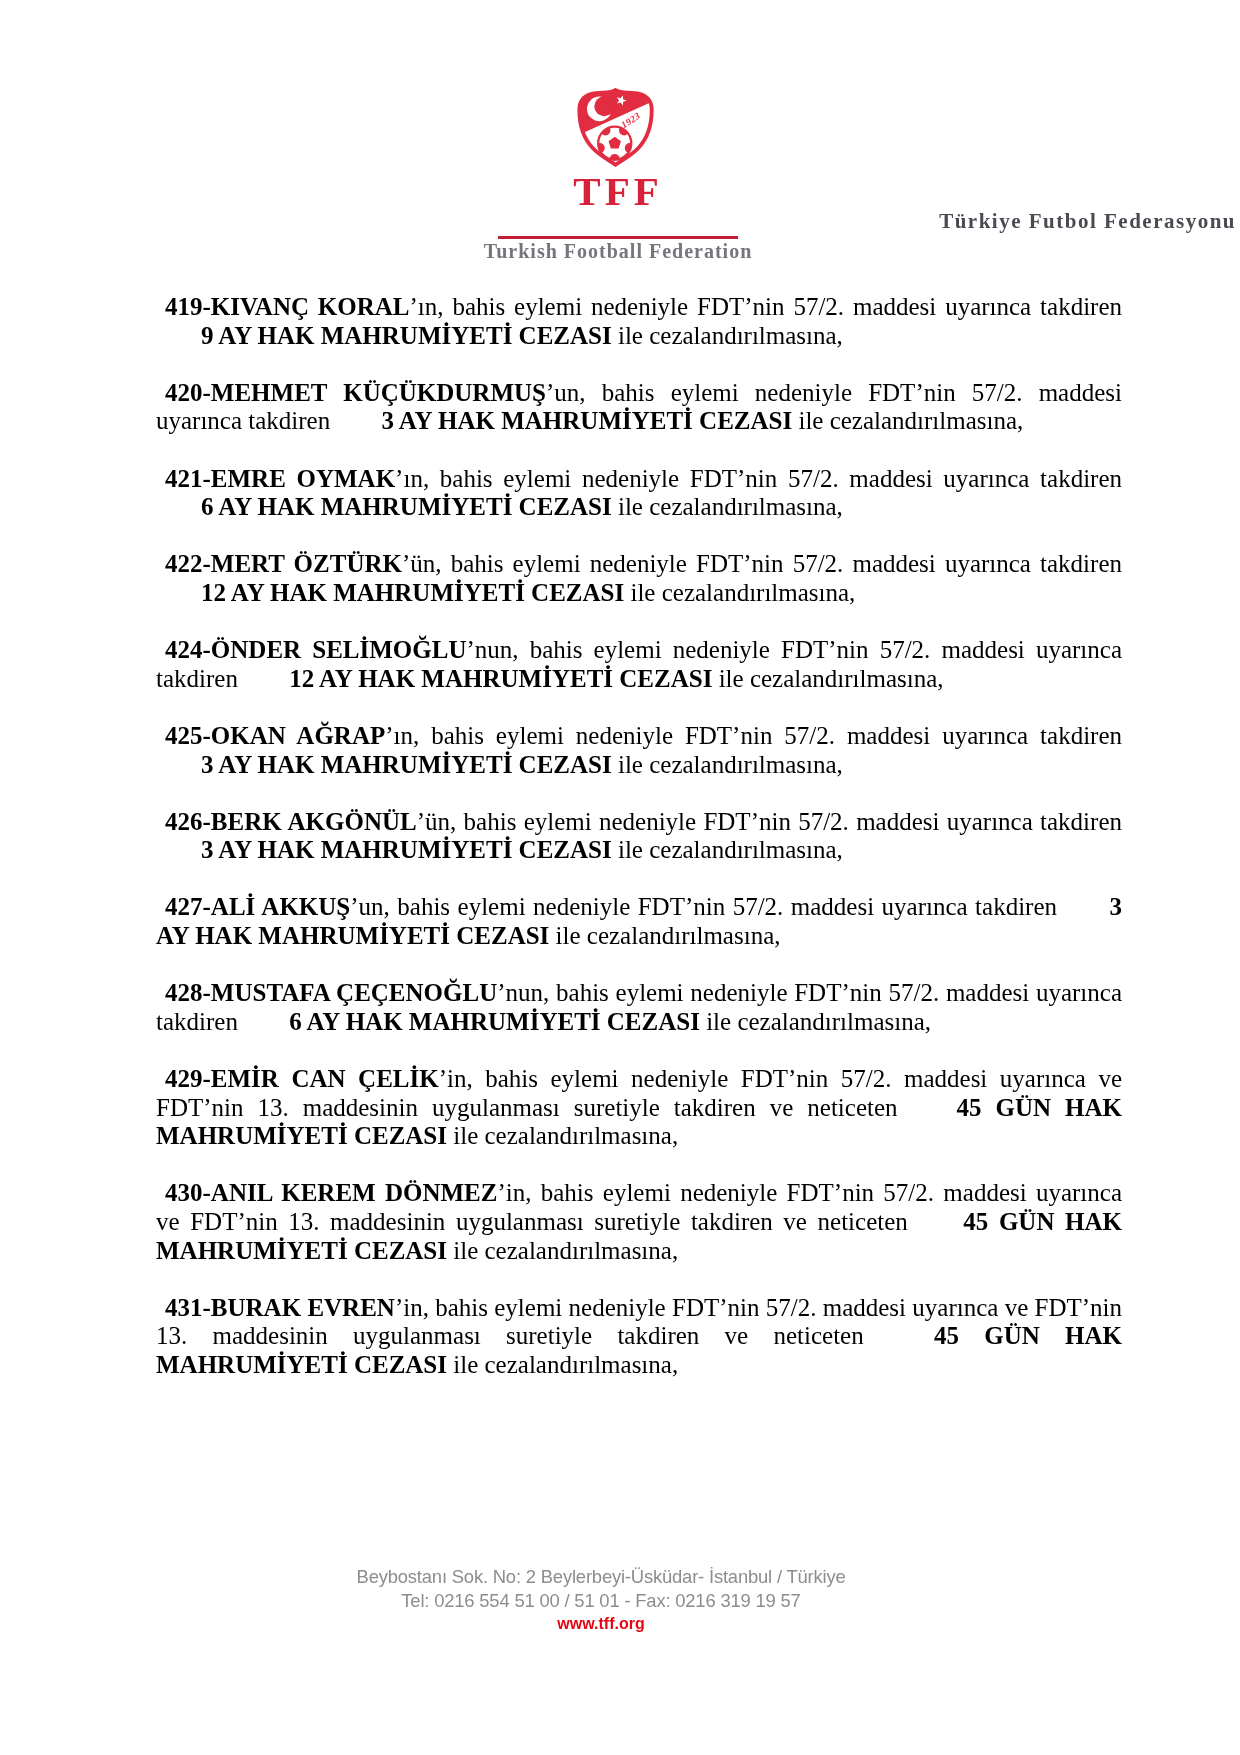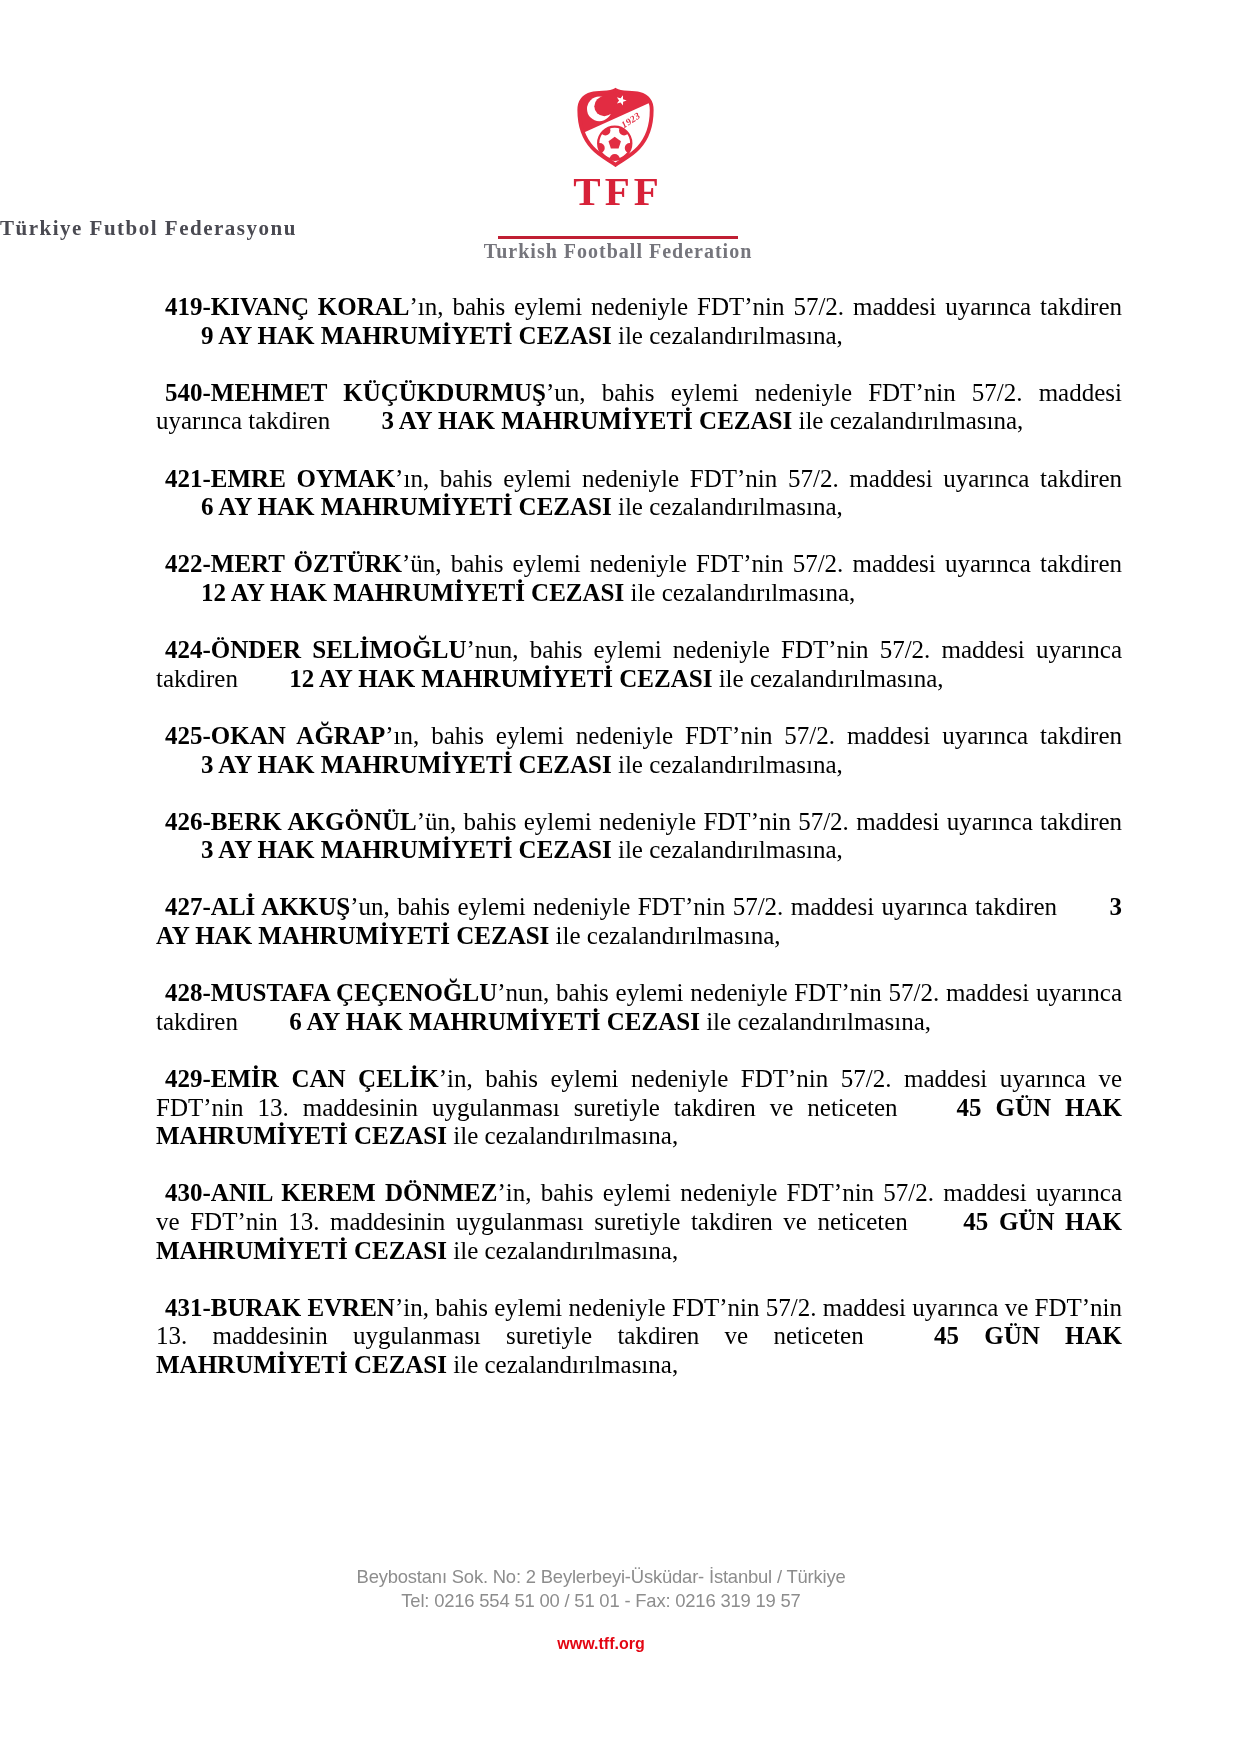--- a/index.html
+++ b/index.html
@@ -11,21 +11,21 @@
     overflow:hidden;
   }
   
   .crest{position:absolute;left:577px;top:87px;width:77px;height:80px;}
   .tff-word{
     position:absolute;top:171px;left:0;width:1236px;text-align:center;
     font-weight:bold;font-size:41px;line-height:41px;letter-spacing:4px;
     color:var(--brand_red);
   }
   .org-tr{
-    position:absolute;top:218px;left:0;width:1236px;text-align:left;
+    position:absolute;top:211px;left:0;width:1236px;text-align:right;
     font-weight:bold;font-size:21px;line-height:21px;letter-spacing:1.5px;
     color:var(--org_dark);
   }
   .brand-rule{
     position:absolute;top:236px;left:498px;width:240px;height:3px;
     background:var(--rule_red);
   }
   .org-en{
     position:absolute;top:243px;left:0;width:1236px;text-align:center;
     font-weight:bold;font-size:20px;line-height:16px;letter-spacing:1px;
@@ -49,21 +49,20 @@
     font-family:"Liberation Sans", sans-serif;
     color:var(--footer_gray);
   }
   .footer .addr,.footer .tel{
     font-size:19px;line-height:24px;letter-spacing:-0.2px;
     transform:scaleX(0.97);transform-origin:center;
   }
   .footer .web{
     font-size:16px;line-height:21px;font-weight:bold;
     color:var(--footer_red);
-    margin-top:20px;
   }
   .crest-year{
     font-family:"Liberation Serif", serif;
     font-weight:bold;font-style:italic;
     font-size:12.5px;letter-spacing:0.5px;
   }
 </style>
 </head>
 <body style="--brand_red: #D72239; --crest_red: #E22C42; --rule_red: #C01F33; --org_dark: #4A4A52; --org_gray: #75757C; --footer_gray: #8D8D8D; --footer_red: #E30613;">
 
@@ -102,21 +101,21 @@
 
   <div class="tff-word">TFF</div>
   <div class="org-tr">Türkiye Futbol Federasyonu</div>
   <div class="brand-rule"></div>
   <div class="org-en">Turkish Football Federation</div>
 
   <div class="list" id="list">
 
       <p class="item"><b>419-KIVANÇ KORAL</b><span>’ın, bahis eylemi nedeniyle FDT’nin 57/2. maddesi uyarınca takdiren </span><b>9 AY HAK MAHRUMİYETİ CEZASI</b><span> ile cezalandırılmasına,</span></p>
 
-      <p class="item"><b>540-MEHMET KÜÇÜKDURMUŞ</b><span>’un, bahis eylemi nedeniyle FDT’nin 57/2. maddesi uyarınca takdiren </span><b>3 AY HAK MAHRUMİYETİ CEZASI</b><span> ile cezalandırılmasına,</span></p>
+      <p class="item"><b>420-MEHMET KÜÇÜKDURMUŞ</b><span>’un, bahis eylemi nedeniyle FDT’nin 57/2. maddesi uyarınca takdiren </span><b>3 AY HAK MAHRUMİYETİ CEZASI</b><span> ile cezalandırılmasına,</span></p>
 
       <p class="item"><b>421-EMRE OYMAK</b><span>’ın, bahis eylemi nedeniyle FDT’nin 57/2. maddesi uyarınca takdiren </span><b>6 AY HAK MAHRUMİYETİ CEZASI</b><span> ile cezalandırılmasına,</span></p>
 
       <p class="item"><b>422-MERT ÖZTÜRK</b><span>’ün, bahis eylemi nedeniyle FDT’nin 57/2. maddesi uyarınca takdiren </span><b>12 AY HAK MAHRUMİYETİ CEZASI</b><span> ile cezalandırılmasına,</span></p>
 
 
       <p class="item"><b>424-ÖNDER SELİMOĞLU</b><span>’nun, bahis eylemi nedeniyle FDT’nin 57/2. maddesi uyarınca takdiren </span><b>12 AY HAK MAHRUMİYETİ CEZASI</b><span> ile cezalandırılmasına,</span></p>
 
       <p class="item"><b>425-OKAN AĞRAP</b><span>’ın, bahis eylemi nedeniyle FDT’nin 57/2. maddesi uyarınca takdiren </span><b>3 AY HAK MAHRUMİYETİ CEZASI</b><span> ile cezalandırılmasına,</span></p>
 

